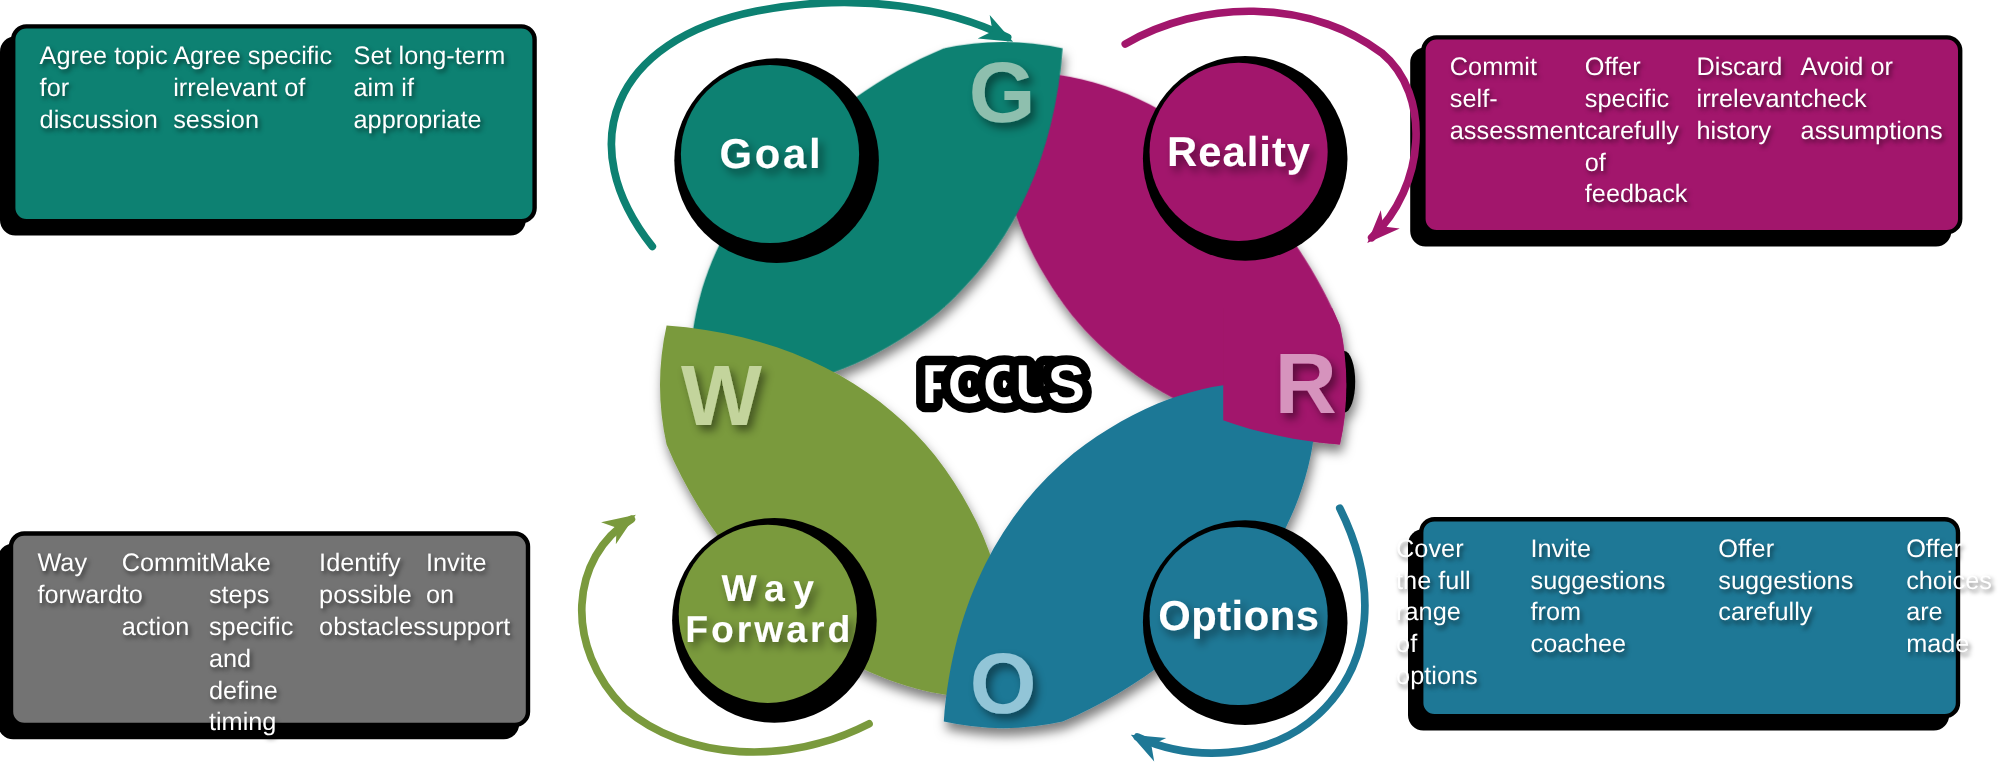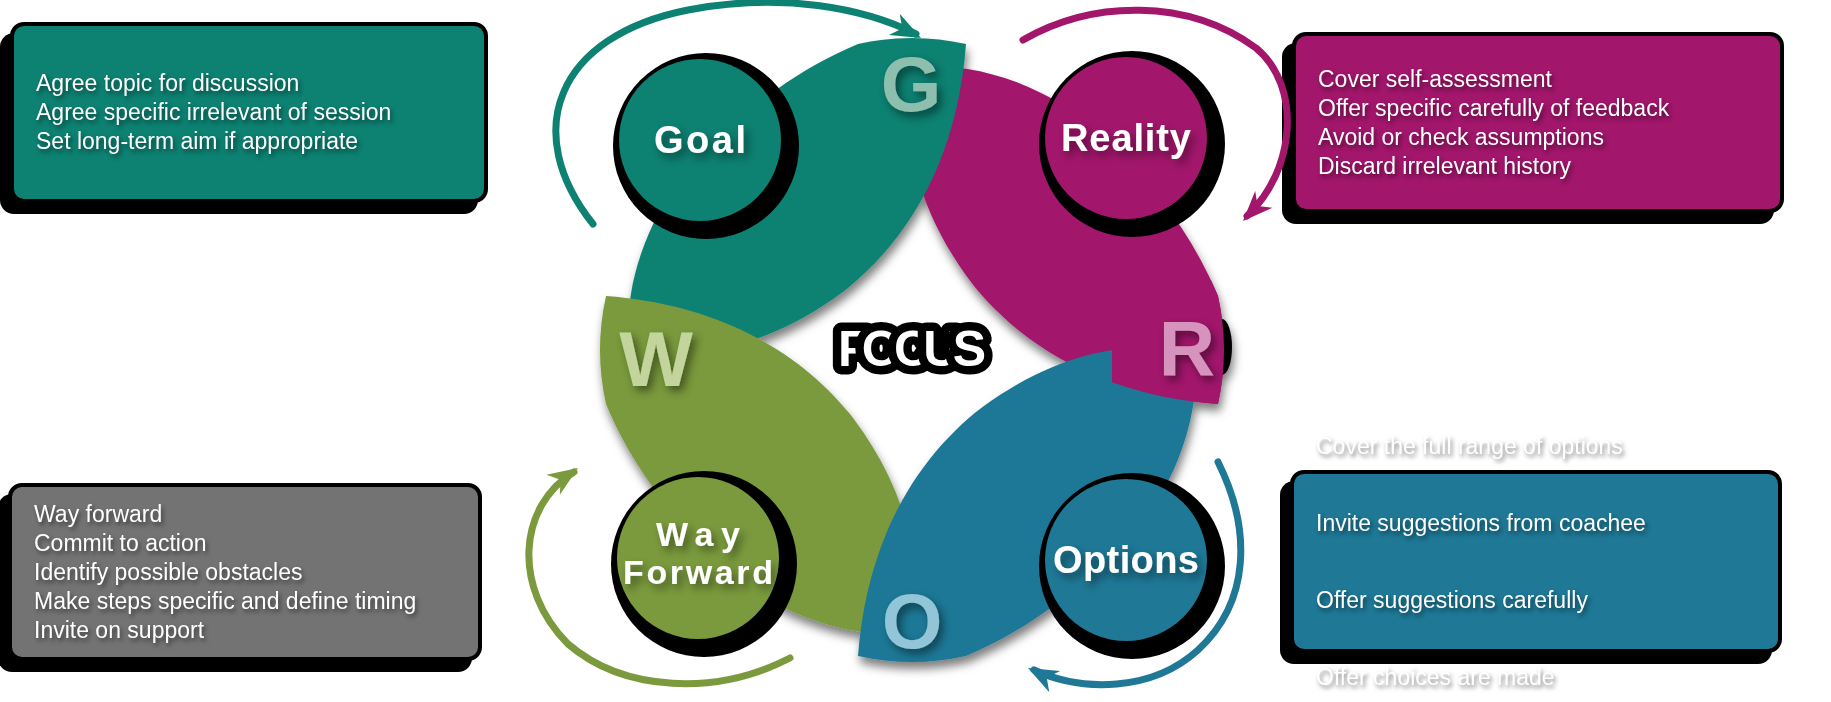--- a/index.html
+++ b/index.html
@@ -4,21 +4,21 @@
 <style>
   html,body{margin:0;padding:0;background:#fff;}
   #canvas{
     position:relative;width:1831px;height:702px;background:#fff;overflow:hidden;
     font-family:"Liberation Sans", sans-serif;
   }
   .note-box{
     position:absolute;box-sizing:border-box;
     border:4px solid #000;border-radius:14px;
     box-shadow:-10px 11px 0 0 #000;
-    color:#fff;display:flex;flex-direction:column;justify-content:center;
+    color:#fff;display:flex;flex-direction:row;justify-content:center;
     padding:10px 14px 10px 22px;
     font-size:23px;line-height:29px;
     text-shadow:2px 3px 4px rgba(0,0,0,0.5);
   }
   #box-goal       {left:10px;  top:22px;  width:478px; height:181px; background:#0D8172;}
   #box-reality    {left:1292px;top:32px;  width:492px; height:181px; background:#A2166C;}
   #box-wayforward {left:8px;   top:483px; width:474px; height:178px; background:#737373;}
   #box-options    {left:1290px;top:470px; width:492px; height:183px; background:#1E7896;gap:48px;}
   svg{position:absolute;left:0;top:0;}
   .blade{stroke:none;}
@@ -34,30 +34,30 @@
 <body>
 
 <div id="canvas">
 
   <div class="note-box" id="box-goal">
       <div>Agree topic for discussion</div>
       <div>Agree specific irrelevant of session</div>
       <div>Set long-term aim if appropriate</div>
     </div>
   <div class="note-box" id="box-reality">
-      <div>Cover self-assessment</div>
+      <div>Commit self-assessment</div>
       <div>Offer specific carefully of feedback</div>
+      <div>Discard irrelevant history</div>
       <div>Avoid or check assumptions</div>
-      <div>Discard irrelevant history</div>
     </div>
   <div class="note-box" id="box-wayforward">
       <div>Way forward</div>
       <div>Commit to action</div>
+      <div>Make steps specific and define timing</div>
       <div>Identify possible obstacles</div>
-      <div>Make steps specific and define timing</div>
       <div>Invite on support</div>
     </div>
   <div class="note-box" id="box-options">
       <div>Cover the full range of options</div>
       <div>Invite suggestions from coachee</div>
       <div>Offer suggestions carefully</div>
       <div>Offer choices are made</div>
     </div>
 
   <svg width="1831" height="702" viewBox="0 0 1831 702">

